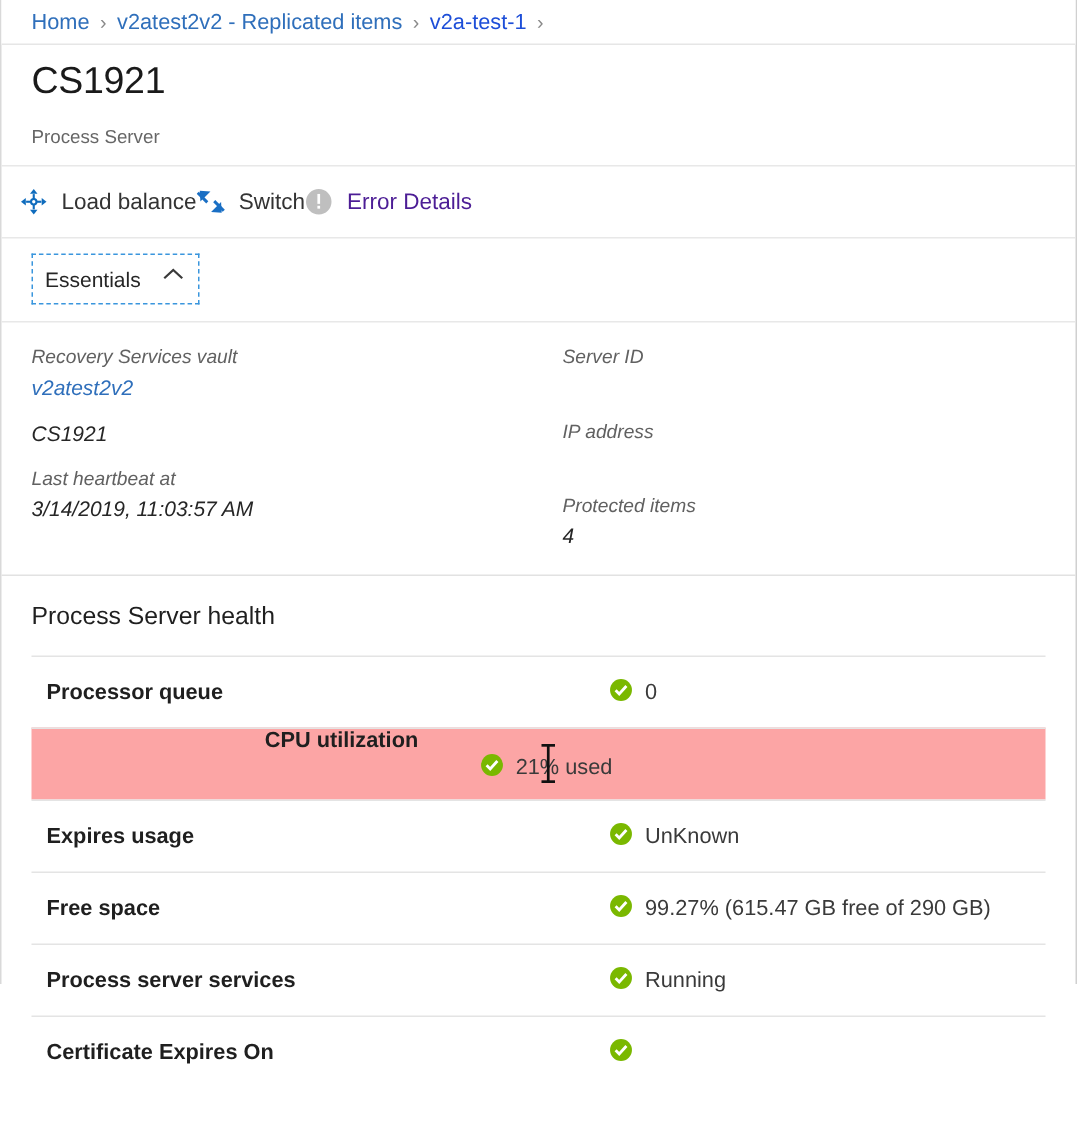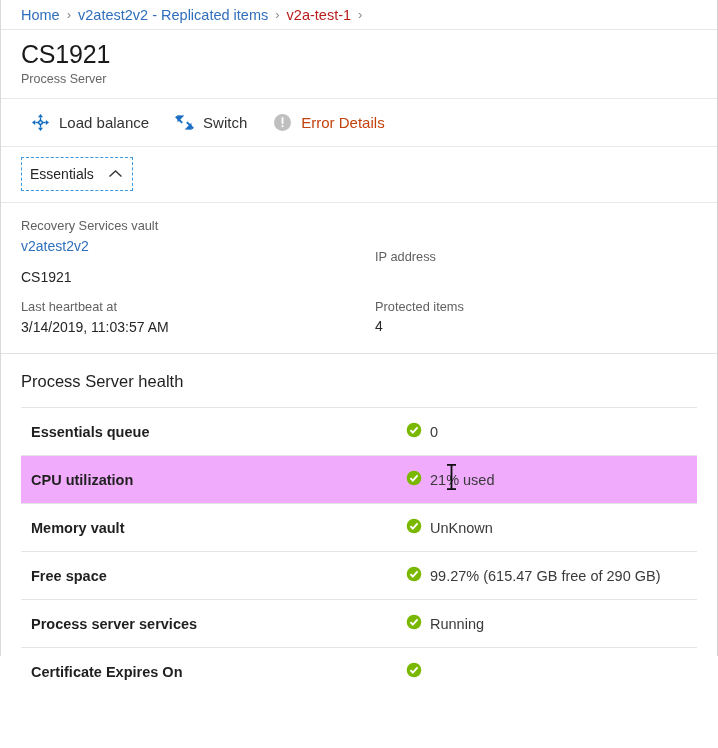--- a/index.html
+++ b/index.html
@@ -29,21 +29,21 @@
     padding-left: 20px;
     border-bottom: 1px solid #e6e6e6;
     background: #ffffff;
   }
   .crumb {
     font-size: 14.5px;
     color: #2f6fbb;
     white-space: nowrap;
     cursor: pointer;
   }
-  .crumb.last { color: #b91c1c; }
+  .crumb.last { color: #1d4ed8; }
   .crumb-sep {
     font-size: 13px;
     color: #8a8a8a;
     margin: 0 7px;
     user-select: none;
   }
 
   
   .title-block {
     padding: 10px 20px 12px 20px;
@@ -52,77 +52,76 @@
   .title-main {
     font-size: 25px;
     font-weight: 400;
     color: #1a1a1a;
     letter-spacing: -0.2px;
     line-height: 1.12;
   }
   .title-sub {
     font-size: 12.5px;
     color: #666666;
-    margin-top: 4px;
+    margin-top: 16px;
   }
 
   
   .toolbar {
     height: 48px;
     display: flex;
     align-items: center;
-    padding-left: 30px;
-    gap: 26px;
+    padding-left: 12px;
     border-bottom: 1px solid #e8e8e8;
   }
   .cmd {
     display: flex;
     align-items: center;
     gap: 9px;
     cursor: pointer;
     background: none;
     border: none;
     font-family: inherit;
   }
   .cmd .cmd-label {
     font-size: 15px;
     color: #333333;
     white-space: nowrap;
   }
   .cmd.disabled { cursor: default; }
-  .cmd.disabled .cmd-label { color: #c2410c; }
+  .cmd.disabled .cmd-label { color: #4c1d95; }
   .cmd-icon { display: flex; align-items: center; justify-content: center; }
 
   
   .essentials-bar {
     padding: 10px 20px 11px 20px;
     border-bottom: 1px solid #e8e8e8;
   }
   .essentials-btn {
     display: inline-flex;
-    align-items: center;
+    align-items: flex-start;
     gap: 14px;
     padding: 6px 9px 6px 8px;
     border: 1px dashed #3a96dd;
     background: none;
     cursor: pointer;
     font-family: inherit;
   }
   .essentials-btn .ess-label {
     font-size: 14px;
     color: #262626;
   }
 
   
   .ess-grid {
     display: flex;
     padding: 14px 20px 16px 20px;
     border-bottom: 1px solid #e2e2e2;
   }
-  .ess-col { width: 50%; }
+  .ess-col { width: 50%; font-style: italic; }
   .ess-col.right { padding-left: 16px; }
   .ess-field { margin-bottom: 11px; }
   .ess-field:last-child { margin-bottom: 0; }
   .ess-label {
     font-size: 12.8px;
     color: #616161;
     line-height: 1.45;
   }
   .ess-value {
     font-size: 14px;
@@ -143,21 +142,21 @@
     padding: 18px 20px 16px 20px;
   }
   .health-table { padding: 0 20px 0 20px; }
   .health-row {
     display: flex;
     align-items: center;
     height: 48px;
     border-top: 1px solid #e4e4e4;
     padding-left: 10px;
   }
-  .health-row.highlight { background: #f0abfc; }
+  .health-row.highlight { background: #fca5a5; flex-direction: column; }
   .health-name {
     width: 375px;
     font-size: 14.5px;
     font-weight: bold;
     color: #1f1f1f;
   }
   .health-val {
     display: flex;
     align-items: center;
     gap: 8px;
@@ -266,40 +265,41 @@
         <div class="ess-value">CS1921</div>
       </div>
       <div class="ess-field">
         <div class="ess-label">Last heartbeat at</div>
         <div class="ess-value">3/14/2019, 11:03:57 AM</div>
       </div>
     </div>
 
     <div class="ess-col right">
       <div class="ess-field">
+        <div class="ess-label">Server ID</div>
         <div class="ess-value empty"></div>
       </div>
       <div class="ess-field">
         <div class="ess-label">IP address</div>
         <div class="ess-value empty"></div>
       </div>
       <div class="ess-field">
         <div class="ess-label">Protected items</div>
         <div class="ess-value">4</div>
       </div>
     </div>
 
   </div>
 
   <div class="health-title">Process Server health</div>
 
   <div class="health-table">
 
     <div class="health-row">
-      <div class="health-name">Essentials queue</div>
+      <div class="health-name">Processor queue</div>
       <div class="health-val">
         <span class="ok-badge">
           <svg width="16" height="16" viewBox="0 0 16 16">
               <circle cx="8" cy="8" r="7.3" fill="#7ab800"></circle>
               <polyline points="4.4,8.2 6.8,10.6 11.6,5.3" fill="none" stroke="#ffffff" stroke-width="1.9"></polyline>
             </svg>
         </span>
         <span>0</span>
       </div>
     </div>
@@ -318,21 +318,21 @@
           <svg width="11" height="30" viewBox="0 0 11 30">
             <rect x="4.6" y="2" width="1.8" height="26" fill="#111111"></rect>
             <rect x="1" y="2" width="9" height="1.8" fill="#111111"></rect>
             <rect x="1" y="26.2" width="9" height="1.8" fill="#111111"></rect>
           </svg>
         </span>
       </div>
     </div>
 
     <div class="health-row">
-      <div class="health-name">Memory vault</div>
+      <div class="health-name">Expires usage</div>
       <div class="health-val">
         <span class="ok-badge">
           <svg width="16" height="16" viewBox="0 0 16 16">
               <circle cx="8" cy="8" r="7.3" fill="#7ab800"></circle>
               <polyline points="4.4,8.2 6.8,10.6 11.6,5.3" fill="none" stroke="#ffffff" stroke-width="1.9"></polyline>
             </svg>
         </span>
         <span>UnKnown</span>
       </div>
     </div>

